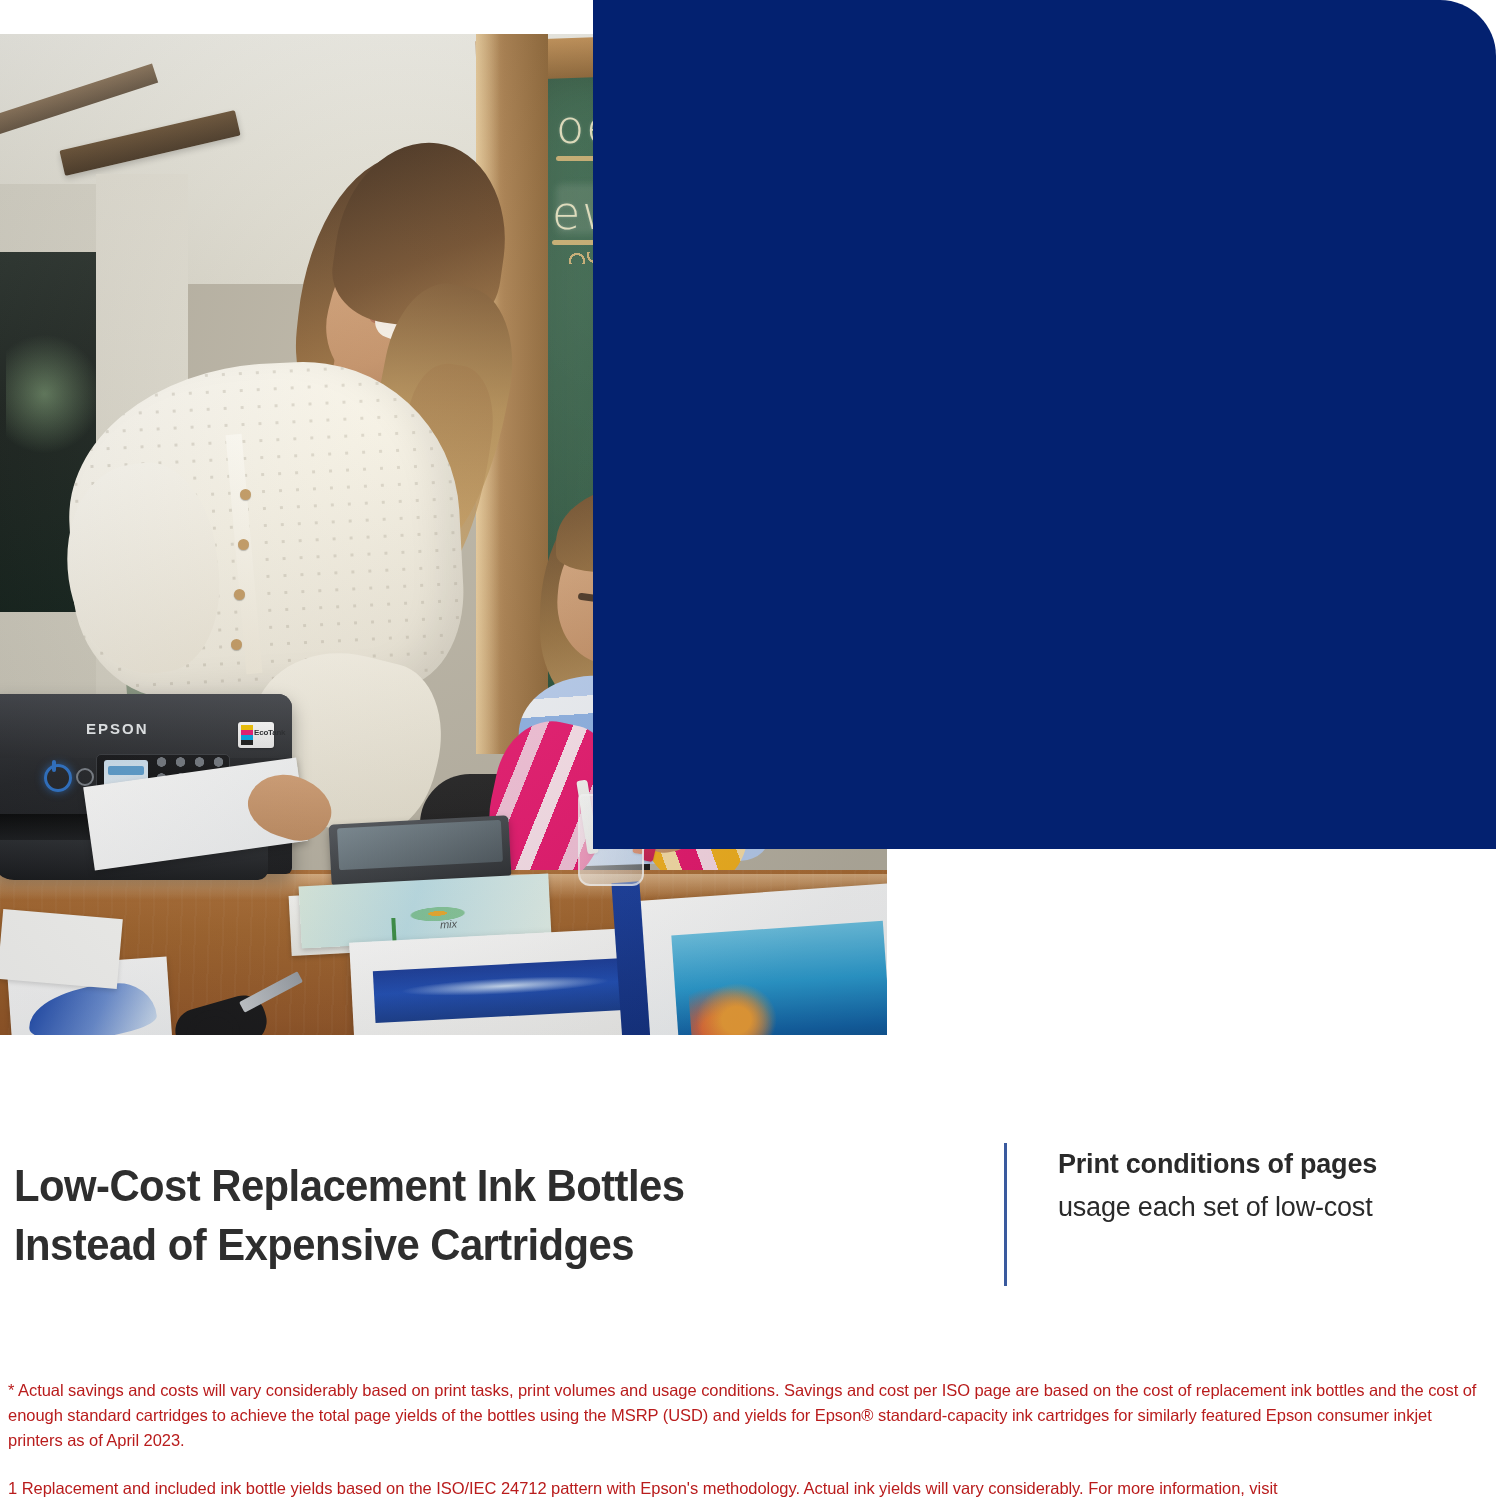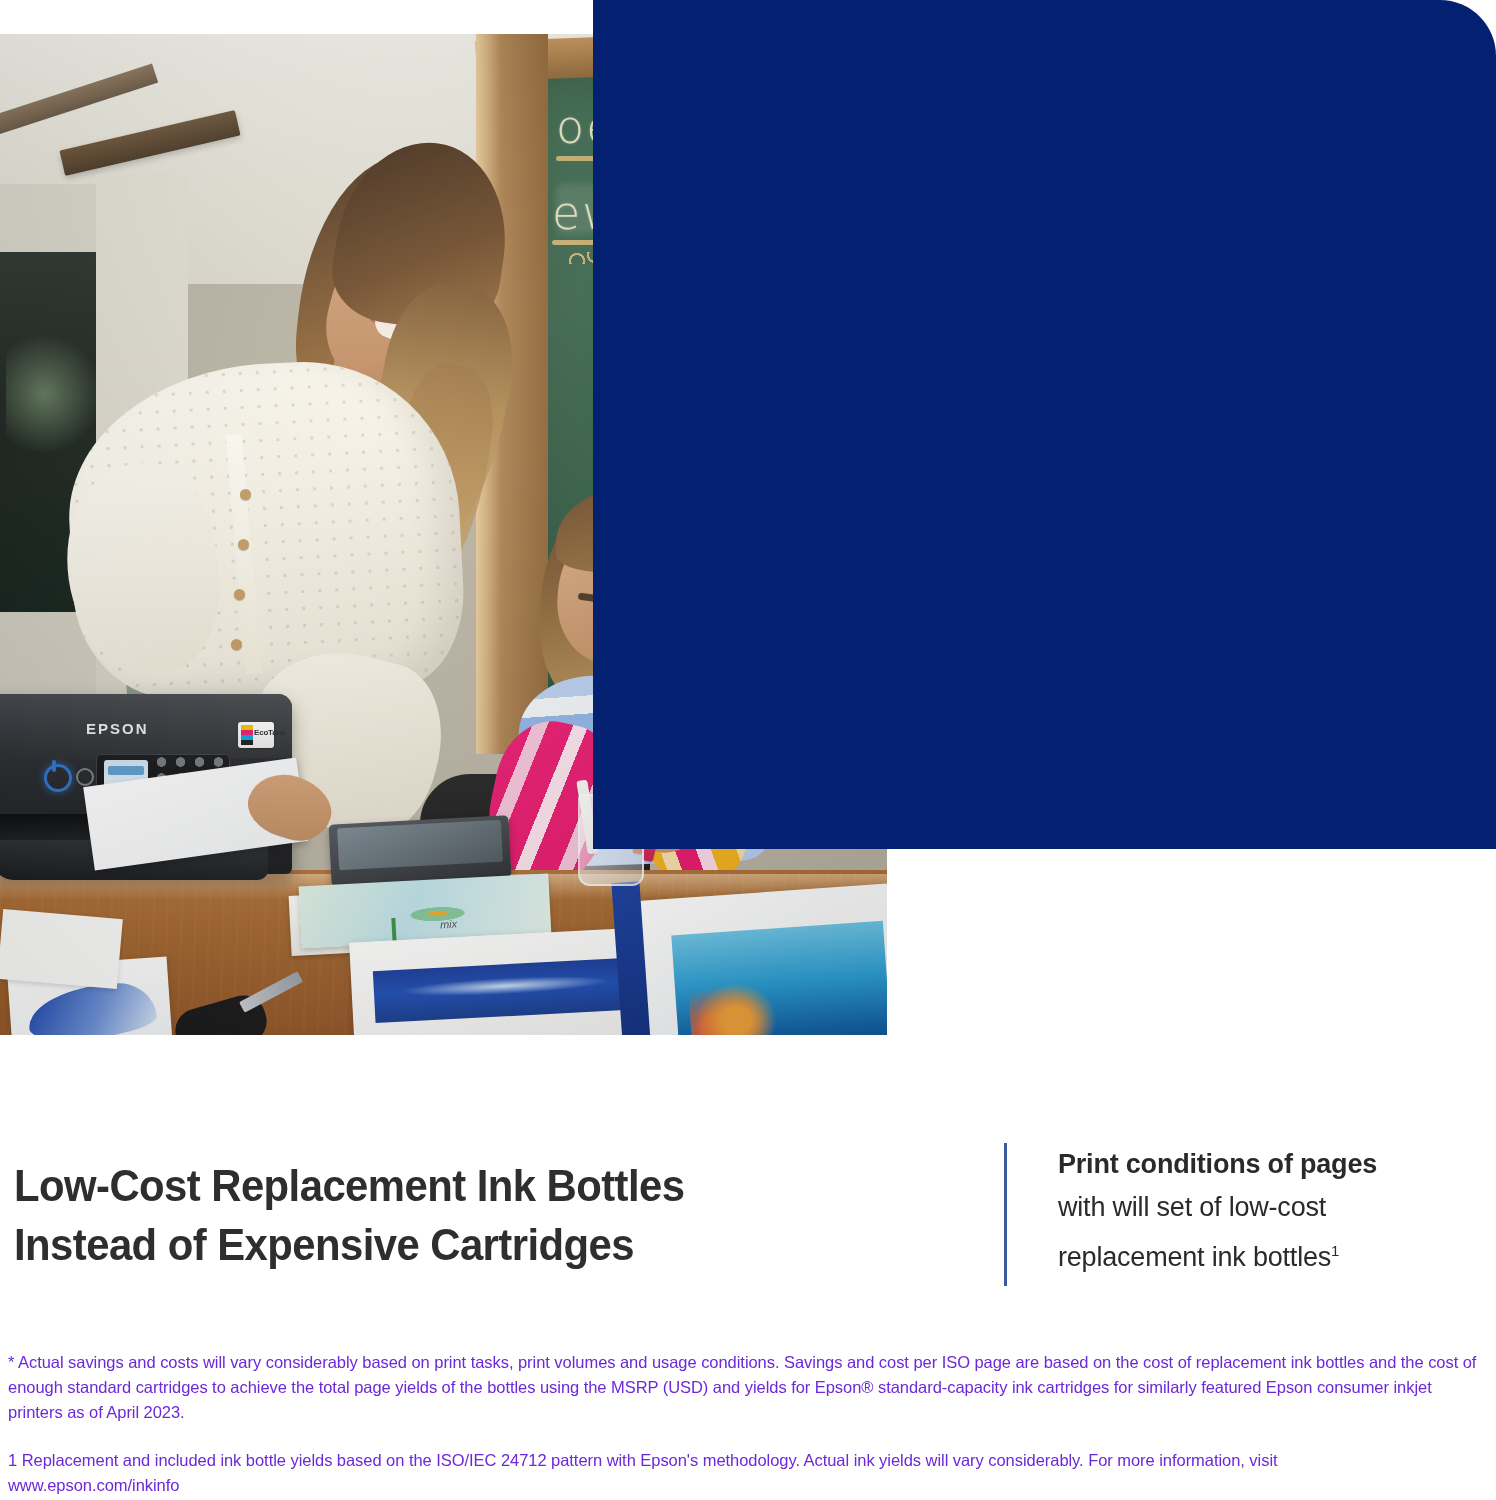--- a/index.html
+++ b/index.html
@@ -278,22 +278,22 @@
     color:#2e2e2e;font-size:45px;line-height:59px;font-weight:700;
     font-family:"Liberation Sans Narrow","Liberation Sans",sans-serif;
     letter-spacing:-.6px;transform:scaleX(.93);transform-origin:left top;
   }
   .divider{position:absolute;left:1004px;top:105px;width:3px;height:143px;background:#3a5a9e;}
   .rightcol{position:absolute;left:1058px;top:105px;width:420px;color:#2a2a2a;}
   .rc-strong{font-size:27px;line-height:43px;font-weight:700;letter-spacing:-.2px;}
   .rc-rest{font-size:27px;line-height:43px;font-weight:400;letter-spacing:-.2px;}
   .sup{font-size:15px;vertical-align:super;}
 
-  .fine{position:absolute;left:8px;width:1478px;color:#6d28d9;
-    font-size:16.5px;line-height:25px;font-weight:400;letter-spacing:-.05px;}
+  .fine{position:absolute;left:8px;width:1478px;color:#b91c1c;
+    font-size:16.5px;line-height:25px;font-weight:400;letter-spacing:-.05px;margin-top:28px;}
   .fine1{top:1350px;}
   .fine2{top:1448px;width:1420px;}
 </style>
 </head>
 <body>
 
 <div class="hero">
 
   <div class="photo">
     <div class="ph-layer wall"></div>
@@ -424,21 +424,18 @@
 
   <div class="headline">
     <div>Low-Cost Replacement Ink Bottles</div>
     <div>Instead of Expensive Cartridges</div>
   </div>
 
   <div class="divider"></div>
 
   <div class="rightcol">
     <div class="rc-strong">Print conditions of pages</div>
-    <div class="rc-rest">with will set of low-cost</div>
-    <div class="rc-rest">
-      <span>replacement ink bottles</span><span class="sup">1</span>
-    </div>
+    <div class="rc-rest">usage each set of low-cost</div>
   </div>
 </div>
 
 <div class="fine fine1">* Actual savings and costs will vary considerably based on print tasks, print volumes and usage conditions. Savings and cost per ISO page are based on the cost of replacement ink bottles and the cost of enough standard cartridges to achieve the total page yields of the bottles using the MSRP (USD) and yields for Epson® standard-capacity ink cartridges for similarly featured Epson consumer inkjet printers as of April 2023.</div>
 <div class="fine fine2">1 Replacement and included ink bottle yields based on the ISO/IEC 24712 pattern with Epson's methodology. Actual ink yields will vary considerably. For more information, visit www.epson.com/inkinfo</div>
 
 </body></html>

